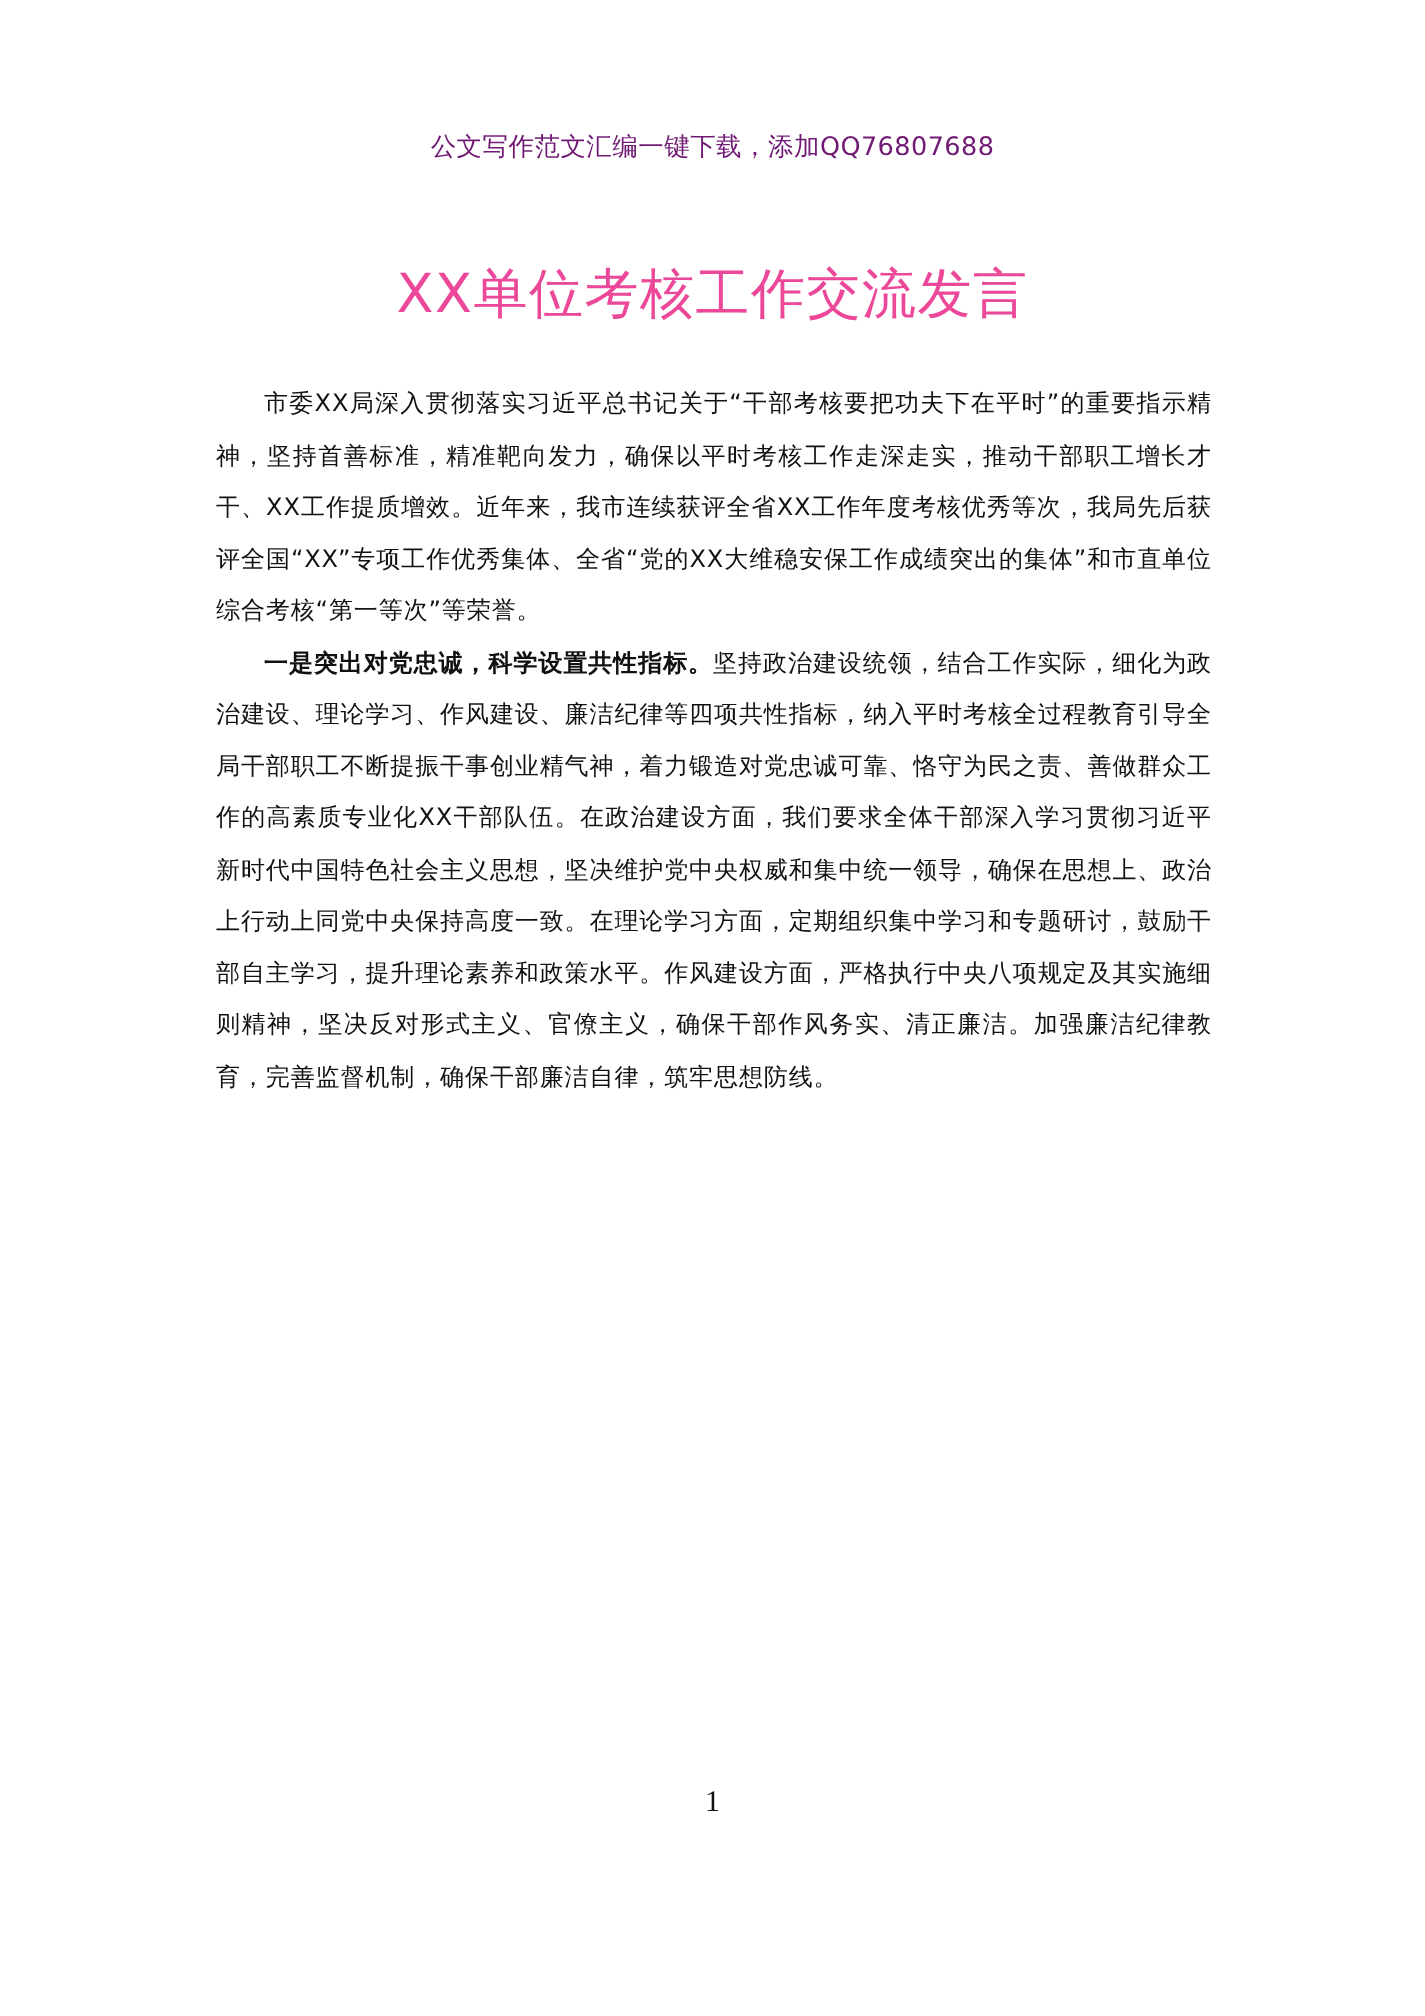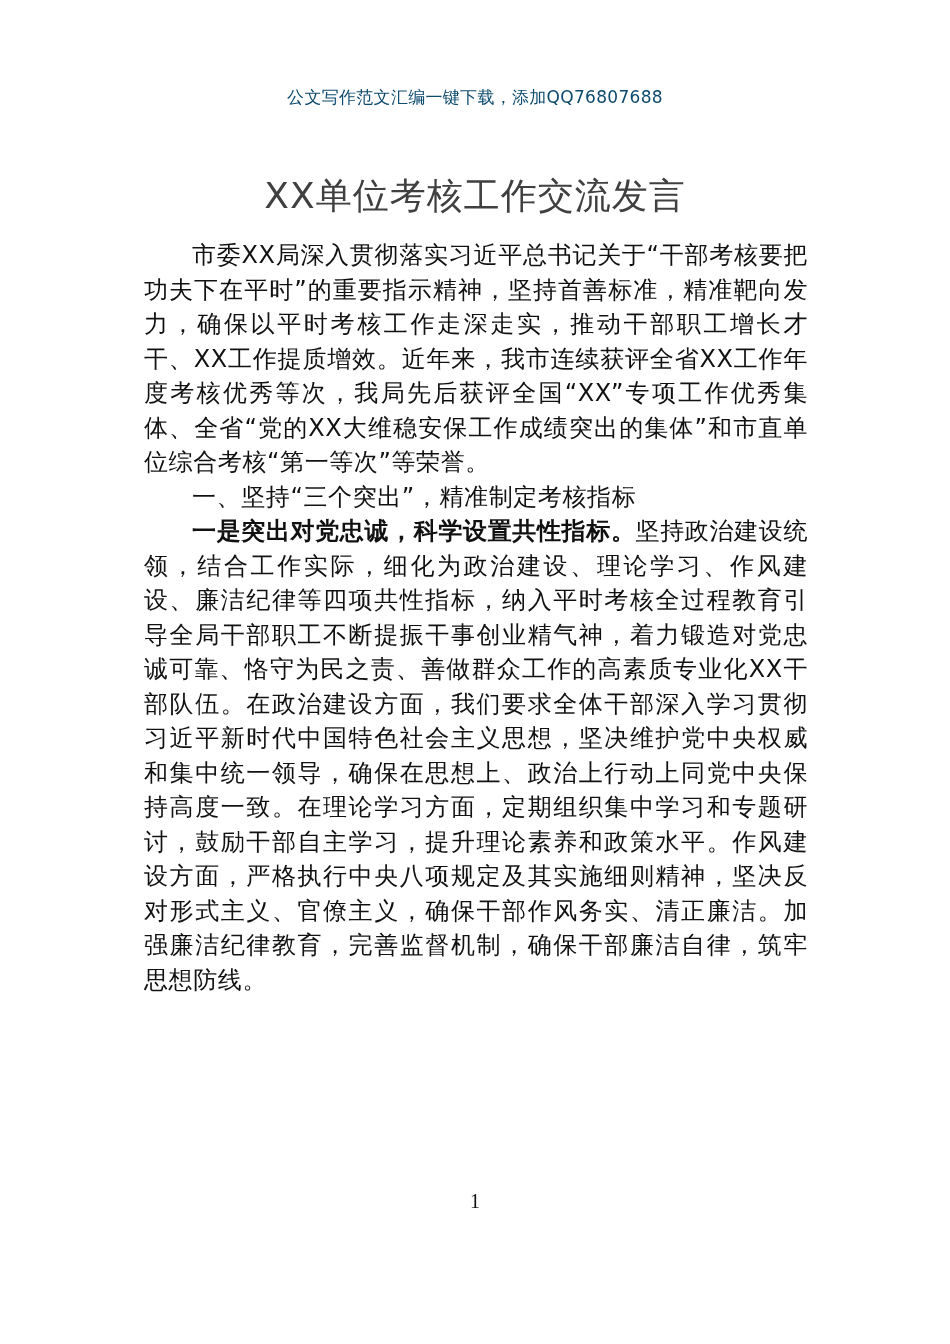--- a/index.html
+++ b/index.html
@@ -15,41 +15,41 @@
       font-family: "DejaVu Sans", sans-serif;
       color: #111111;
     }
     .watermark {
       position: absolute;
       top: 86px;
       left: 0;
       width: 950px;
       text-align: center;
       font-size: 17px;
-      color: #0c4a6e;
+      color: #701a75;
       letter-spacing: 0.3px;
     }
     .title {
       position: absolute;
       top: 172px;
       left: 0;
       width: 950px;
       text-align: center;
       font-size: 36px;
       font-weight: normal;
-      color: #404040;
+      color: #ec4899;
       margin: 0;
       letter-spacing: 1px;
     }
     .body {
       position: absolute;
-      top: 238px;
+      top: 252px;
       left: 144px;
       width: 664px;
-      font-size: 24px;
+      font-size: 16px;
       line-height: 34.5px;
       text-align: justify;
       letter-spacing: 0.6px;
     }
     .para {
       margin: 0;
       text-indent: 2em;
     }
     .heading {
       margin: 0;
@@ -74,21 +74,18 @@
 <body>
 
 <div class="watermark">公文写作范文汇编一键下载，添加QQ76807688</div>
 
 <h1 class="title">XX单位考核工作交流发言</h1>
 
 <div class="body">
   <p class="para">
     <span>市委XX局深入贯彻落实习近平总书记关于“干部考核要把功夫下在平时”的重要指示精神，坚持首善标准，精准靶向发力，确保以平时考核工作走深走实，推动干部职工增长才干、XX工作提质增效。近年来，我市连续获评全省XX工作年度考核优秀等次，我局先后获评全国“XX”专项工作优秀集体、全省“党的XX大维稳安保工作成绩突出的集体”和市直单位综合考核“第一等次”等荣誉。</span>
   </p>
-  <p class="heading">
-    <span>一、坚持“三个突出”，精准制定考核指标</span>
-  </p>
   <p class="para">
     <span class="bold">一是突出对党忠诚，科学设置共性指标。</span><span>坚持政治建设统领，结合工作实际，细化为政治建设、理论学习、作风建设、廉洁纪律等四项共性指标，纳入平时考核全过程教育引导全局干部职工不断提振干事创业精气神，着力锻造对党忠诚可靠、恪守为民之责、善做群众工作的高素质专业化XX干部队伍。在政治建设方面，我们要求全体干部深入学习贯彻习近平新时代中国特色社会主义思想，坚决维护党中央权威和集中统一领导，确保在思想上、政治上行动上同党中央保持高度一致。在理论学习方面，定期组织集中学习和专题研讨，鼓励干部自主学习，提升理论素养和政策水平。作风建设方面，严格执行中央八项规定及其实施细则精神，坚决反对形式主义、官僚主义，确保干部作风务实、清正廉洁。加强廉洁纪律教育，完善监督机制，确保干部廉洁自律，筑牢思想防线。</span>
   </p>
 </div>
 
 <div class="page-number">1</div>
 
 </body></html>

